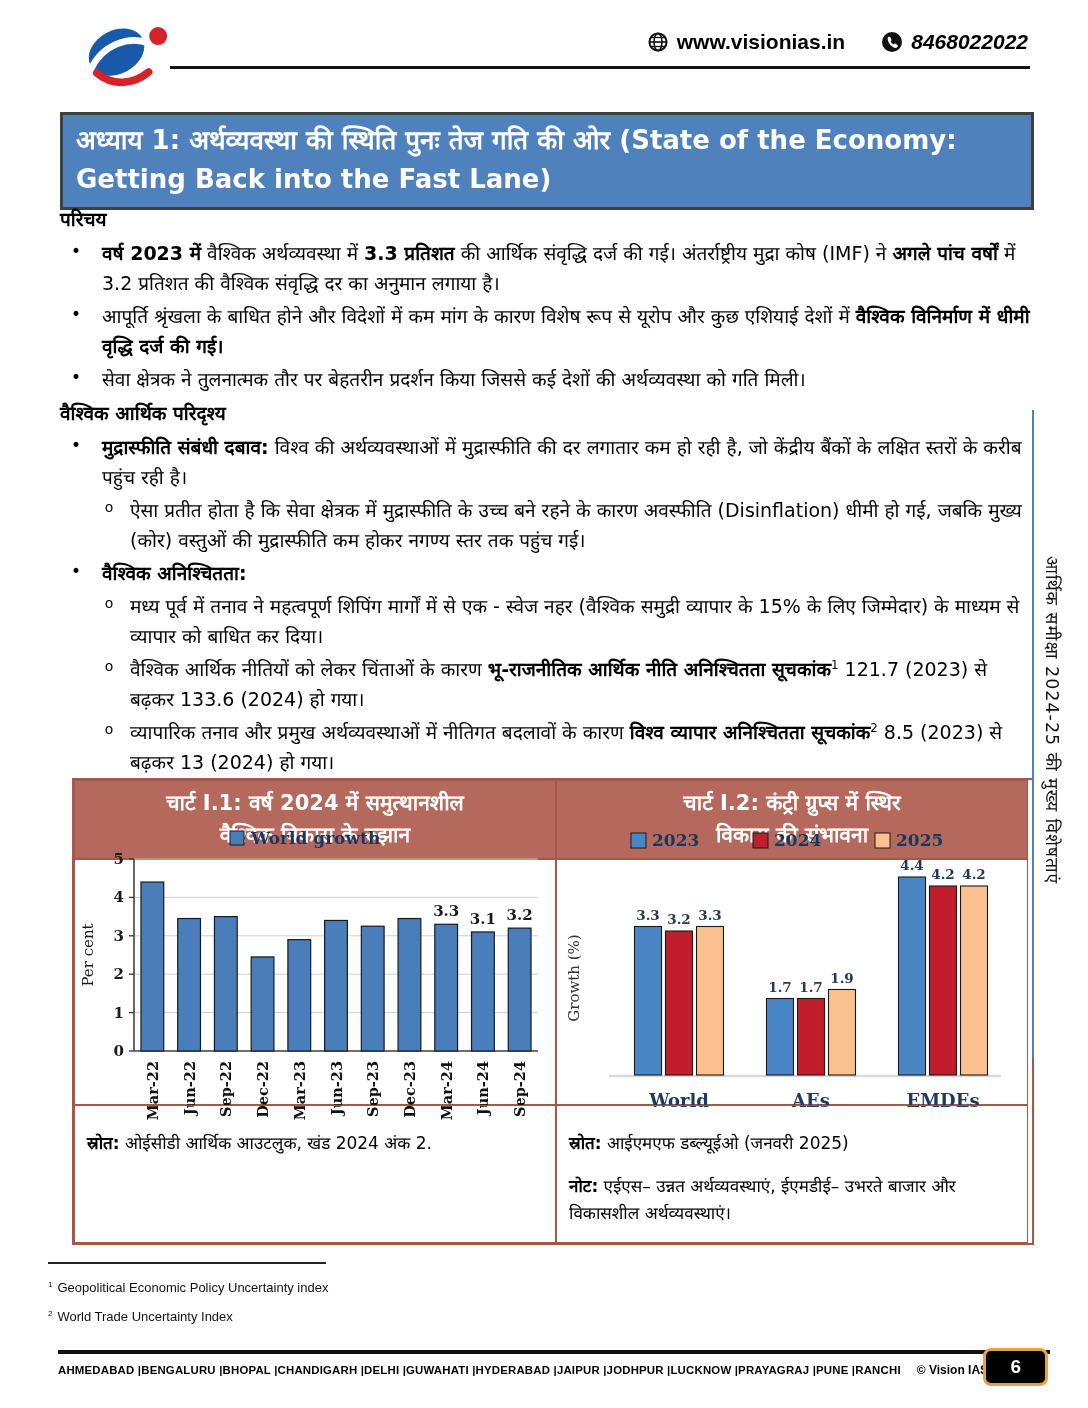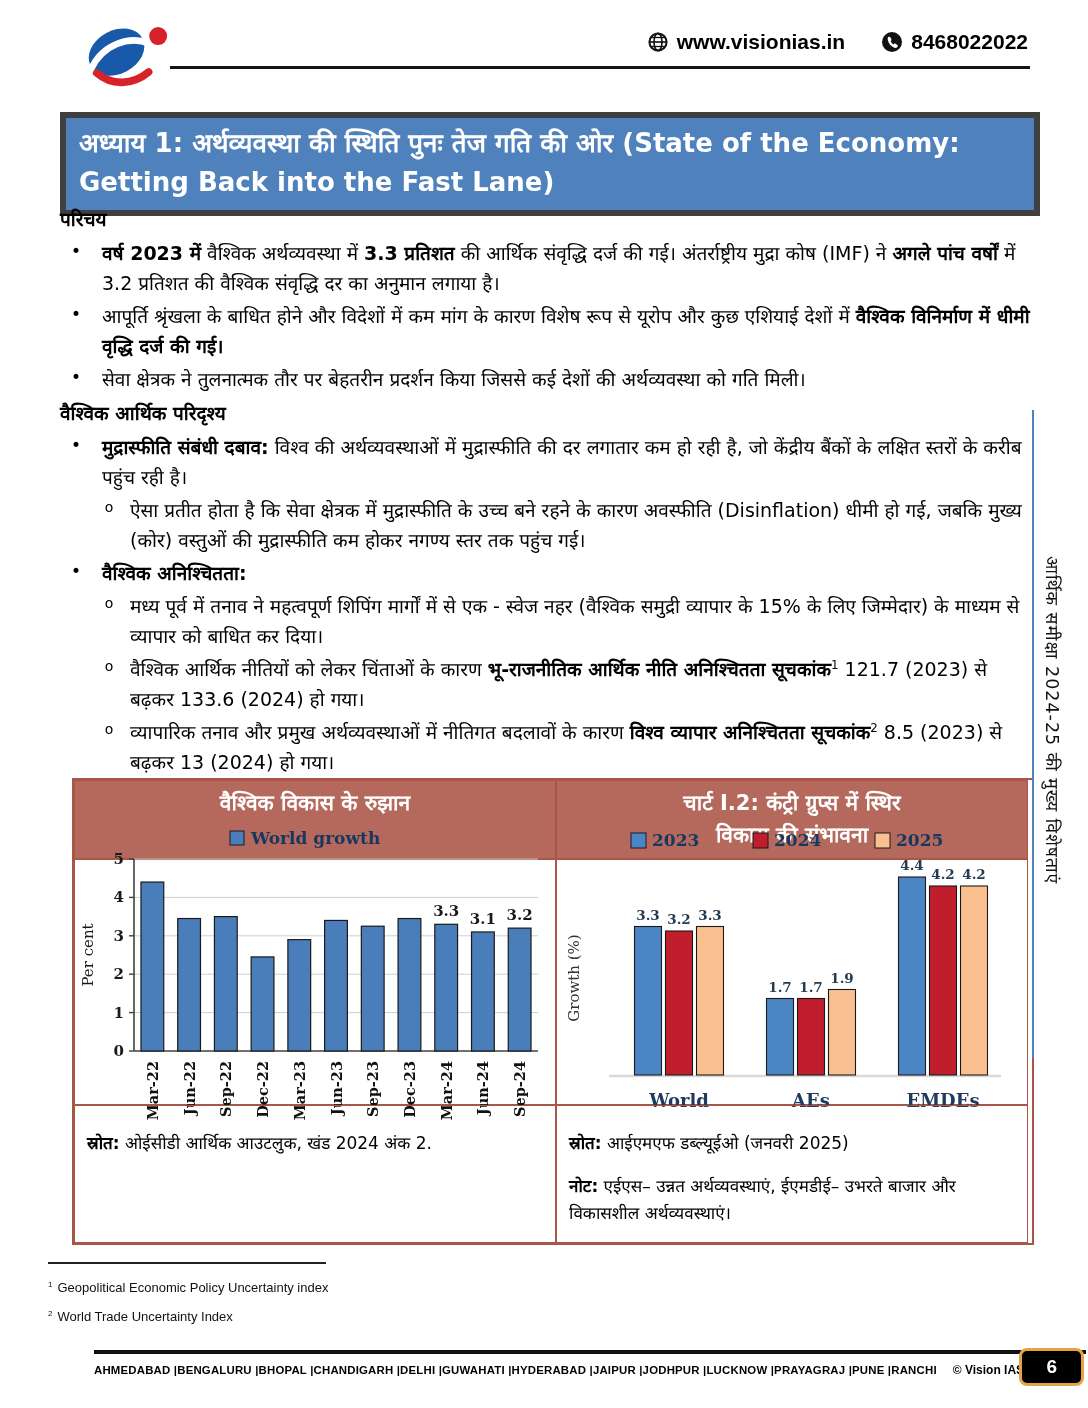--- a/index.html
+++ b/index.html
@@ -8,25 +8,25 @@
   .b{font-weight:bold;}
   sup{font-size:0.62em;}
 
   
   .header{position:absolute;left:60px;top:10px;width:970px;height:90px;}
   .logo{position:absolute;left:14px;top:4px;}
   .header-rule{position:absolute;left:110px;right:0;top:56px;border-top:3px solid #141414;}
   .contact{position:absolute;right:2px;top:20px;display:flex;align-items:center;gap:10px;
            font-family:"Liberation Sans",sans-serif;font-weight:bold;font-size:21px;}
   .contact .grp{display:flex;align-items:center;gap:8px;}
-  .contact .grp+.grp{margin-left:26px;}
+  .contact .grp+.grp{margin-left:26px;font-style:italic;}
 
   
   .banner{position:absolute;left:60px;top:112px;width:942px;background:#4f81bd;
-          border:6px solid #404040;color:#fff;font-weight:bold;font-size:26px;
+          border:3px solid #404040;color:#fff;font-weight:bold;font-size:26px;
           line-height:1.5;padding:6px 13px 8px;}
 
   
   .content{position:absolute;left:60px;top:200px;width:972px;font-size:19px;line-height:1.58;}
   .sec-heading{font-weight:bold;font-size:19px;margin:4px 0 4px;}
   .bullet{position:relative;margin:3px 0;}
   .bullet .marker{position:absolute;top:0;text-align:center;}
   .bullet.l1{padding-left:42px;}
   .bullet.l1 .marker{left:6px;width:20px;font-size:17px;}
   .bullet.l2{padding-left:70px;}
@@ -51,21 +51,21 @@
   .fn-rule{width:278px;border-top:2px solid #222;margin:0 0 16px;}
   .footnotes p{margin:0 0 14px;}
   .footnotes sup{margin-right:5px;}
 
   
   .side-rule{position:absolute;left:1032px;top:410px;width:2px;height:648px;background:#4f81bd;}
   .side-text{position:absolute;left:1040px;top:556px;writing-mode:vertical-rl;
              font-size:17.5px;letter-spacing:1px;color:#111;}
 
   
-  .footer{position:absolute;left:58px;top:1350px;width:992px;margin-left:36px;}
+  .footer{position:absolute;left:58px;top:1350px;width:992px;}
   .footer-rule{border-top:4px solid #111;width:100%;}
   .footer-row{display:flex;align-items:center;padding-top:9px;
               font-family:"Liberation Sans",sans-serif;}
   .cities{font-size:11.4px;font-weight:600;letter-spacing:0.2px;}
   .copyright{font-size:12px;font-weight:600;margin-left:16px;}
   .page-badge{position:absolute;right:2px;top:-2px;background:#000;color:#fff;
               border:3px solid #e5a343;border-radius:8px;padding:5px 24px;
               font-size:19px;font-weight:bold;font-family:"Liberation Sans",sans-serif;}
 </style>
 </head>
@@ -149,20 +149,21 @@
         <div class="bullet l2">
           <span class="marker">o</span>
           <div class="btext"><span>व्यापारिक तनाव और प्रमुख अर्थव्यवस्थाओं में नीतिगत बदलावों के कारण </span><span class="b">विश्व व्यापार अनिश्चितता सूचकांक</span><sup>2</sup><span> 8.5 (2023) से बढ़कर 13 (2024) हो गया।</span></div>
         </div>
       </div>
   </div>
 
   <div class="ctable">
     <div class="crow">
       <div class="ccell c-left chead">
+        <div>चार्ट I.1: वर्ष 2024 में समुत्थानशील</div>
         <div>वैश्विक विकास के रुझान</div>
       </div>
       <div class="ccell c-right chead">
         <div>चार्ट I.2: कंट्री ग्रुप्स में स्थिर</div>
         <div>विकास की संभावना</div>
       </div>
     </div>
     <div class="crow">
       <div class="ccell c-left cchart" id="chart1">
           <svg width="474" height="318" viewBox="0 0 474 318">

